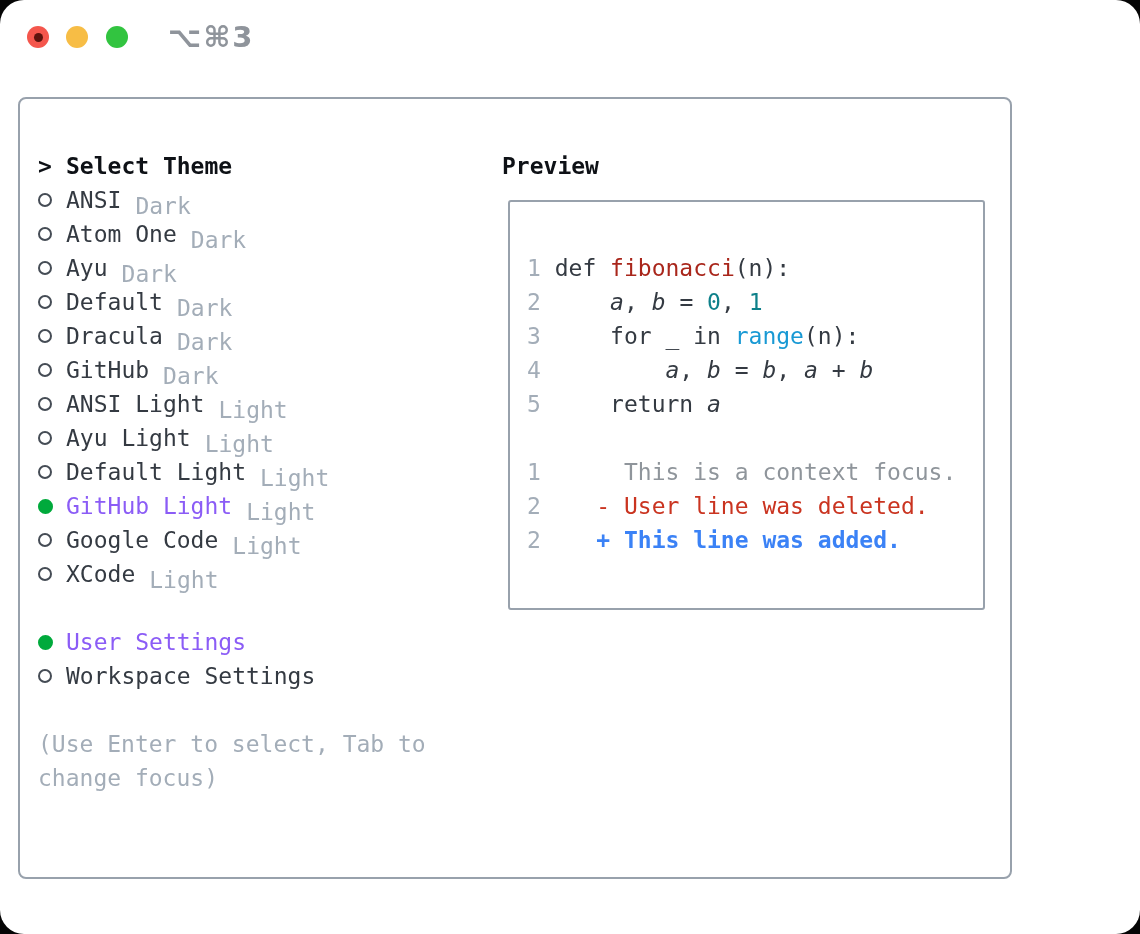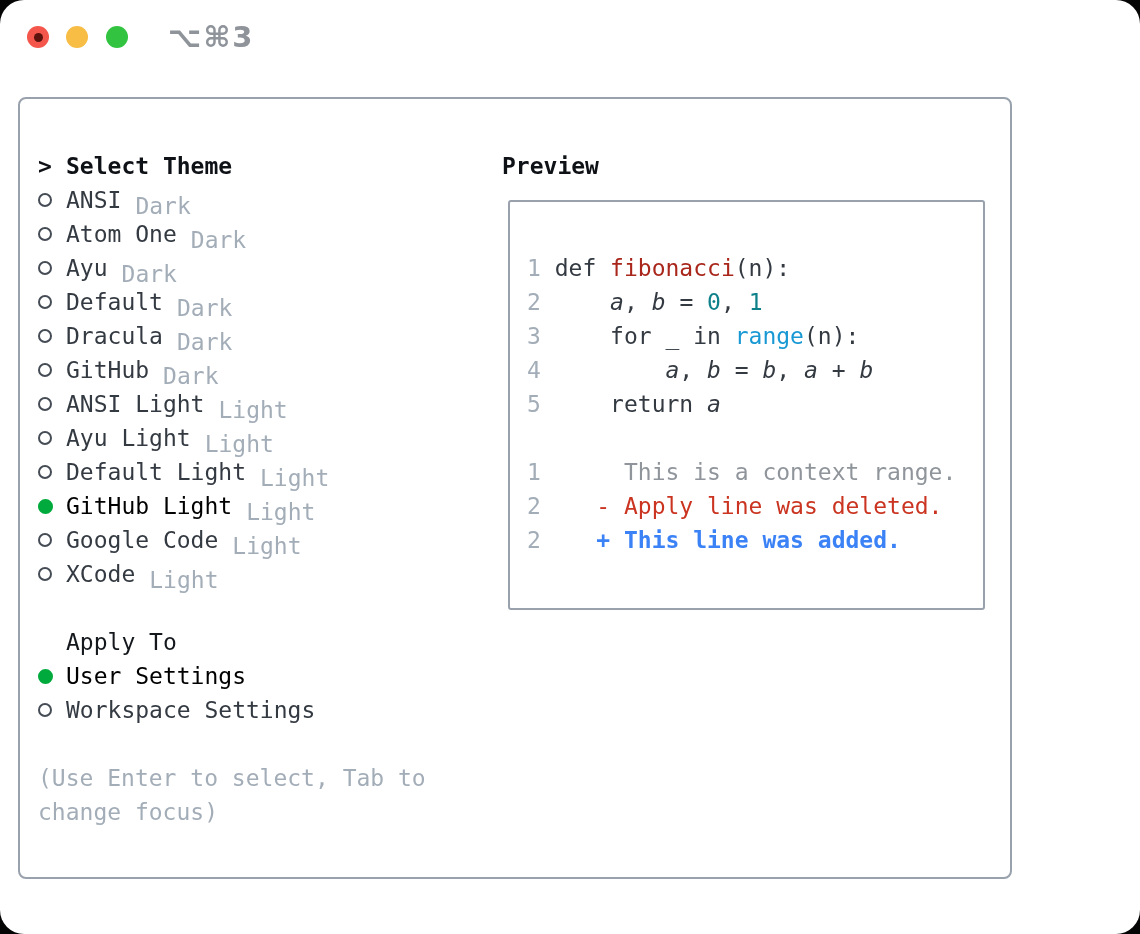--- a/index.html
+++ b/index.html
@@ -39,21 +39,21 @@
   .row { display:flex; align-items:center; height:34px; white-space:pre; }
   .marker { display:inline-flex; align-items:center; width:28px; flex:0 0 28px; }
   .prefix { font-weight:bold; color:#0e1116; }
   .heading { font-weight:bold; color:#0e1116; }
   .subheading { color:#14181d; }
   .circle {
     width:14px; height:14px; border-radius:50%;
     border:2px solid #454c55; background:transparent;
   }
   .circle.selected { background:#00aa3c; border-color:#00aa3c; width:15px; height:15px; }
-  .opt-name.selected { color:#000000; }
+  .opt-name.selected { color:#8b5cf6; }
   .suffix { color:#a3adb8; margin-left:14px;margin-top:12px; }
   .hint-line { color:#a3adb8; }
 
   
   .preview-heading {
     position:absolute; left:502px; top:149px; height:34px;
     display:flex; align-items:center;
     font-size:23px; font-weight:bold; color:#0e1116;
   }
   .preview-box {
@@ -103,41 +103,37 @@
         <div class="row"><span class="marker"><span class="circle"></span></span><span class="opt-name">Dracula</span><span class="suffix">Dark</span></div>
         <div class="row"><span class="marker"><span class="circle"></span></span><span class="opt-name">GitHub</span><span class="suffix">Dark</span></div>
         <div class="row"><span class="marker"><span class="circle"></span></span><span class="opt-name">ANSI Light</span><span class="suffix">Light</span></div>
         <div class="row"><span class="marker"><span class="circle"></span></span><span class="opt-name">Ayu Light</span><span class="suffix">Light</span></div>
         <div class="row"><span class="marker"><span class="circle"></span></span><span class="opt-name">Default Light</span><span class="suffix">Light</span></div>
         <div class="row"><span class="marker"><span class="circle selected"></span></span><span class="opt-name selected">GitHub Light</span><span class="suffix">Light</span></div>
         <div class="row"><span class="marker"><span class="circle"></span></span><span class="opt-name">Google Code</span><span class="suffix">Light</span></div>
         <div class="row"><span class="marker"><span class="circle"></span></span><span class="opt-name">XCode</span><span class="suffix">Light</span></div>
       </div>
     <div class="row"></div>
-    <div class="row">
-      <span class="marker"></span>
-      <span class="subheading">Apply To</span>
-    </div>
     <div id="apply-items">
         <div class="row"><span class="marker"><span class="circle selected"></span></span><span class="opt-name selected">User Settings</span></div>
         <div class="row"><span class="marker"><span class="circle"></span></span><span class="opt-name">Workspace Settings</span></div>
       </div>
     <div class="row"></div>
     <div class="row hint-line">(Use Enter to select, Tab to</div>
     <div class="row hint-line">change focus)</div>
   </div>
 
   <div class="preview-heading">Preview</div>
 
   <div class="preview-box">
     <pre class="code" id="code-block"><span class="lnum">1</span><span> def </span><span class="func">fibonacci</span><span>(n):</span>
 <span class="lnum">2</span><span>     </span><span class="var">a</span><span>, </span><span class="var">b</span><span> = </span><span class="numlit">0</span><span>, </span><span class="numlit">1</span>
 <span class="lnum">3</span><span>     for _ in </span><span class="builtin">range</span><span>(n):</span>
 <span class="lnum">4</span><span>         </span><span class="var">a</span><span>, </span><span class="var">b</span><span> = </span><span class="var">b</span><span>, </span><span class="var">a</span><span> + </span><span class="var">b</span>
 <span class="lnum">5</span><span>     return </span><span class="var">a</span>
 <span class="lnum"></span>
-<span class="lnum">1</span><span class="ctx">      This is a context range.</span>
-<span class="lnum">2</span><span>    </span><span class="del">- Apply line was deleted.</span>
+<span class="lnum">1</span><span class="ctx">      This is a context focus.</span>
+<span class="lnum">2</span><span>    </span><span class="del">- User line was deleted.</span>
 <span class="lnum">2</span><span>    </span><span class="add">+ This line was added.</span>
 </pre>
   </div>
 
 </div>
 
 </body></html>

